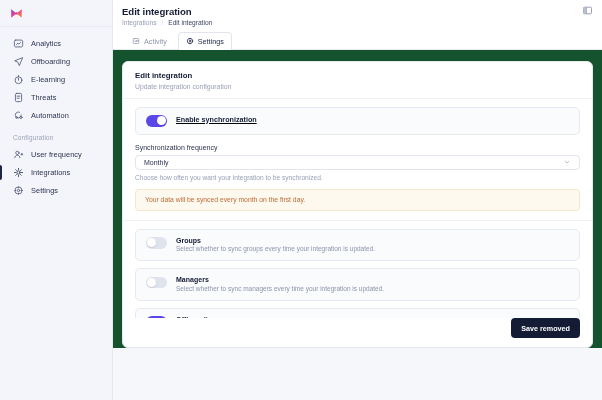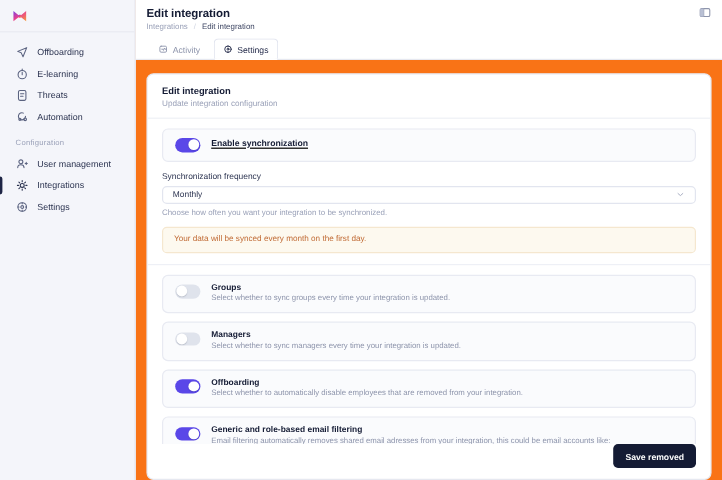--- a/index.html
+++ b/index.html
@@ -72,22 +72,22 @@
   .sb-section {
     font-size: 6.4px;
     color: #9aa1b8;
     letter-spacing: 0.2px;
     padding: 9px 0 4px 13px;
   }
 
   
   .main {
     flex: 1 1 auto;
-    height: 400px;
-    background: #f97316;
+    height: 348px;
+    background: #14532d;
     display: flex; flex-direction: column;
     overflow: hidden;
   }
   .topbar {
     background: #ffffff;
     border-bottom: 1px solid #e6e8f0;
     padding: 6px 0 0 9px;
     flex: 0 0 auto;
     position: relative;
   }
@@ -260,20 +260,29 @@
             </linearGradient>
           </defs>
           <path d="M2.2 3.2 L7.5 7.5 L2.2 11.8 Z M12.8 3.2 L7.5 7.5 L12.8 11.8 Z" fill="url(#lg)"></path>
           <rect x="6.4" y="6.2" width="2.2" height="2.6" rx="0.6" fill="url(#lg)"></rect>
         </svg>
       </div>
     </div>
 
     <div class="sb-nav">
 
+      <div class="sb-item">
+        <span class="ico">
+          <svg width="11" height="11" viewBox="0 0 16 16" fill="none" stroke="#5b6380" stroke-width="1.3" stroke-linecap="round" stroke-linejoin="round">
+            <rect x="2" y="3" width="12" height="10" rx="2"></rect>
+              <path d="M5 9.5l2-2 1.6 1.4L11 6.5"></path>
+          </svg>
+        </span>
+        <span class="sb-label">Analytics</span>
+      </div>
 
       <div class="sb-item">
         <span class="ico">
           <svg width="11" height="11" viewBox="0 0 16 16" fill="none" stroke="#5b6380" stroke-width="1.3" stroke-linecap="round" stroke-linejoin="round">
             <path d="M13.5 2.5L2.5 7l4.3 1.8L9 13.5z"></path>
           </svg>
         </span>
         <span class="sb-label">Offboarding</span>
       </div>
 
@@ -313,21 +322,21 @@
       <div class="sb-section">Configuration</div>
 
       <div class="sb-item">
         <span class="ico">
           <svg width="11" height="11" viewBox="0 0 16 16" fill="none" stroke="#5b6380" stroke-width="1.3" stroke-linecap="round" stroke-linejoin="round">
             <circle cx="6.4" cy="5.6" r="2.4"></circle>
               <path d="M2.6 12.6c0-2.1 1.7-3.4 3.8-3.4s3.8 1.3 3.8 3.4"></path>
               <path d="M11.6 7.6h2.6M12.9 6.3v2.6"></path>
           </svg>
         </span>
-        <span class="sb-label">User management</span>
+        <span class="sb-label">User frequency</span>
       </div>
 
       <div class="sb-item active">
         <span class="ico">
           <svg width="11" height="11" viewBox="0 0 16 16" fill="none" stroke="#2b3350" stroke-width="1.3" stroke-linecap="round" stroke-linejoin="round">
             <circle cx="8" cy="8" r="2.4"></circle>
             <path d="M8 2.2v1.4M8 12.4v1.4M2.2 8h1.4M12.4 8h1.4M4 4l1 1M11 11l1 1M12 4l-1 1M5 11l-1 1"></path>
           </svg>
         </span>
         <span class="sb-label">Integrations</span>

